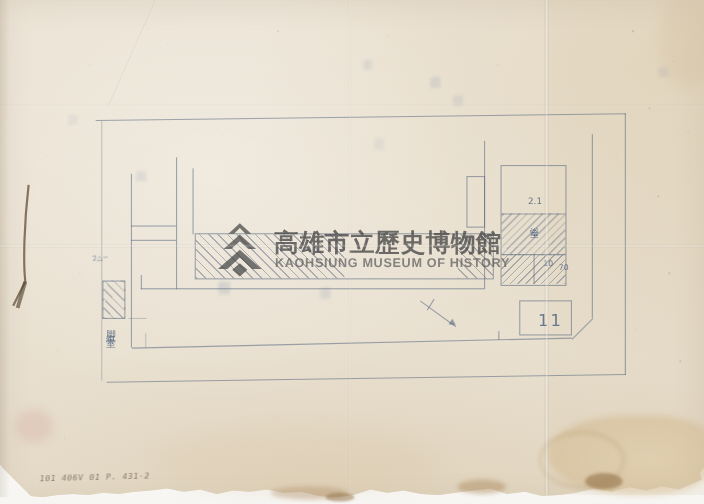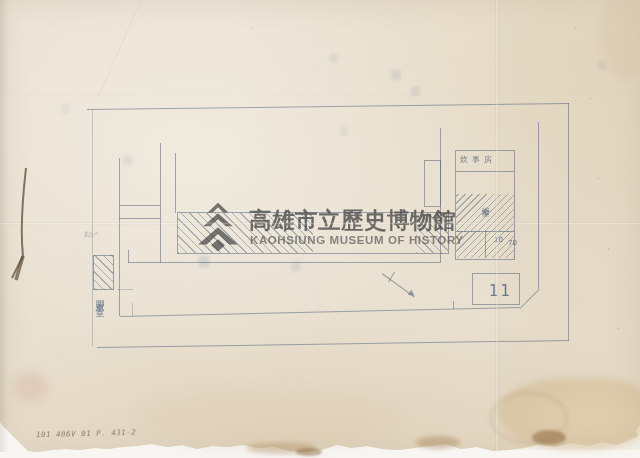--- a/index.html
+++ b/index.html
@@ -74,22 +74,22 @@
   <div class="ln" style="left:453px;top:301px;width:1px;height:8px;"></div>
 
   <div class="bx" style="left:424px;top:160px;width:15px;height:45px;"></div>
 
   <div class="bx" style="left:177px;top:212px;width:270px;height:40px;">
     <div class="abs hatch" style="left:0;top:0;width:135px;height:100%;"></div>
     <div class="abs hatch" style="right:0;top:0;width:32px;height:100%;"></div>
   </div>
 
   <div class="bx" style="left:455px;top:150px;width:58px;height:108px;">
-    <div class="abs" style="left:0;top:0;width:100%;height:20px;border-bottom:1px solid rgba(88,104,128,0.55);">
-      <div class="hw" style="left:4px;top:5px;font-size:8px;letter-spacing:4px;white-space:nowrap;">炊事房</div>
+    <div class="abs" style="left:0;top:20px;width:100%;height:23px;border-bottom:1px solid rgba(88,104,128,0.55);">
+      <div class="hw" style="left:24px;top:8px;font-size:8px;">2.1</div>
     </div>
     <div class="abs hatch2" style="left:0;top:43px;width:100%;height:37px;border-bottom:1px solid rgba(88,104,128,0.55);">
       <div class="hw vtext" style="left:24px;top:6px;font-size:8px;letter-spacing:2px;">浴室</div>
     </div>
     <div class="abs hatch2" style="left:0;top:80px;width:100%;height:27px;">
       <div class="abs" style="left:29px;top:0;width:1px;height:100%;background:rgba(88,104,128,0.55);"></div>
       <div class="hw" style="left:8px;top:9px;font-size:7px;padding-left:44px;">70</div>
       <div class="hw" style="left:38px;top:6px;font-size:7px;">10</div>
     </div>
   </div>

